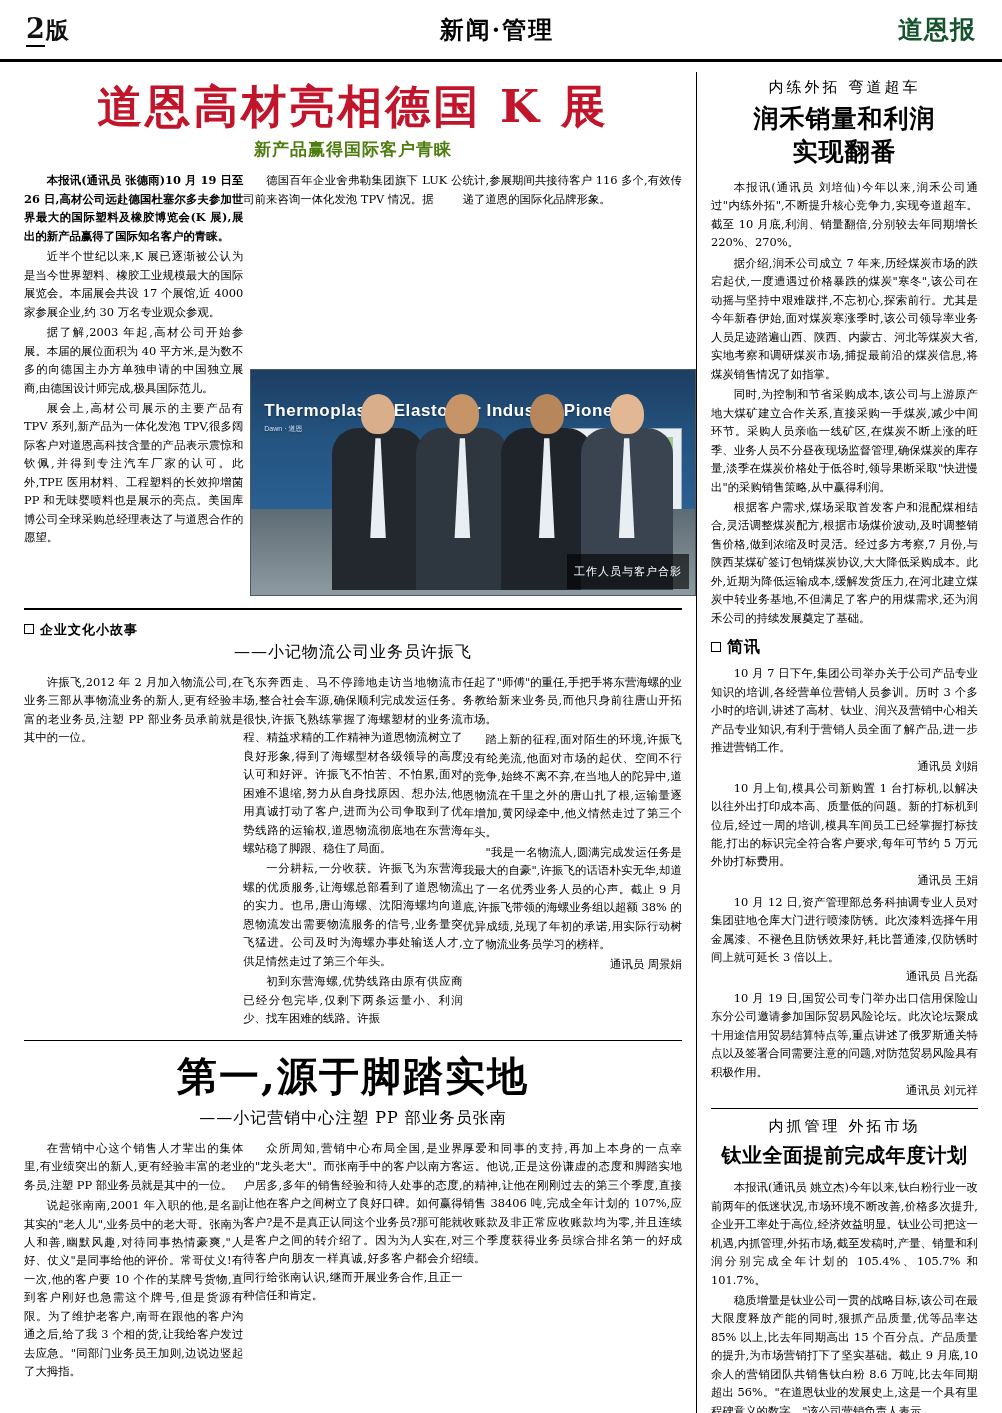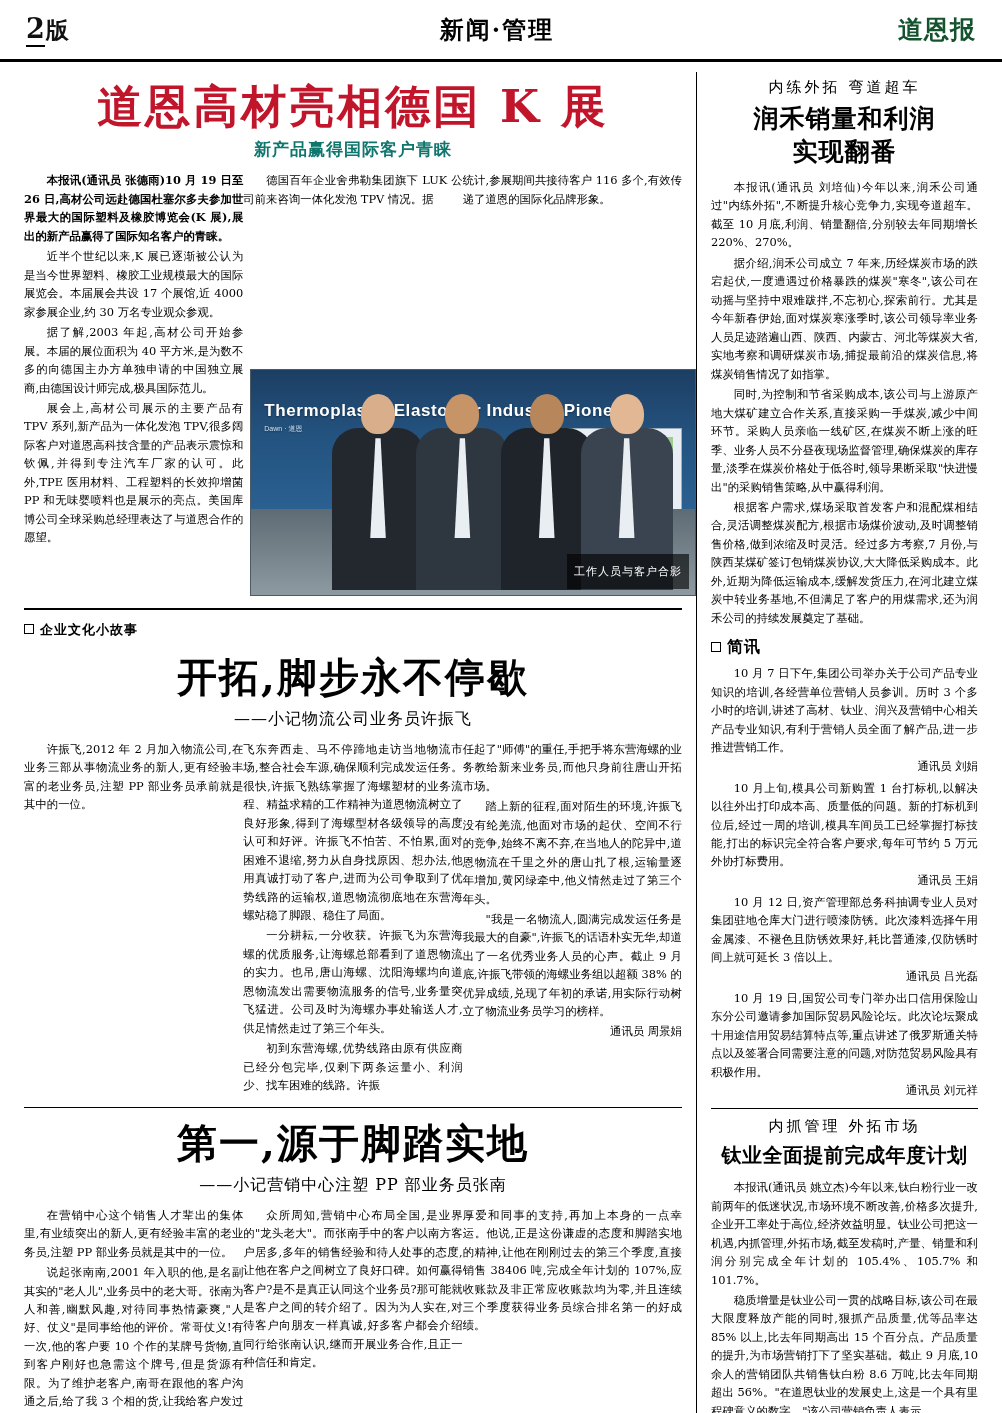--- a/index.html
+++ b/index.html
@@ -84,21 +84,21 @@
     color: #c0152a;
     letter-spacing: 3px;
     margin: 10px 0 6px 0;
     line-height: 1.12;
   }
   .subhead {
     text-align: center;
     font-family: "DejaVu Serif", "Liberation Serif", serif;
     font-size: 17px;
     font-weight: bold;
-    color: #0f766e;
+    color: #4d7c0f;
     letter-spacing: 1px;
     margin-bottom: 10px;
   }
 
   
   .cols-3 {
     display: flex;
   }
   .col { flex: 1; }
   .txt {
@@ -370,21 +370,20 @@
           </div>
         </div>
       </div>
 
       <div class="rule-thick"></div>
 
       <div>
         <div class="sect-label">
           <span class="box"></span><span>企业文化小故事</span>
         </div>
-        <div class="hl2">开拓,脚步永不停歇</div>
         <div class="subhead2">——小记物流公司业务员许振飞</div>
 
         <div class="cols-3">
           <div class="col">
             <div class="txt">
               <p>许振飞,2012 年 2 月加入物流公司,在业务三部从事物流业务的新人,更有经验丰富的老业务员,注塑 PP 部业务员承前就是其中的一位。</p>
             </div>
           </div>
           <div class="col">
             <div class="txt">

